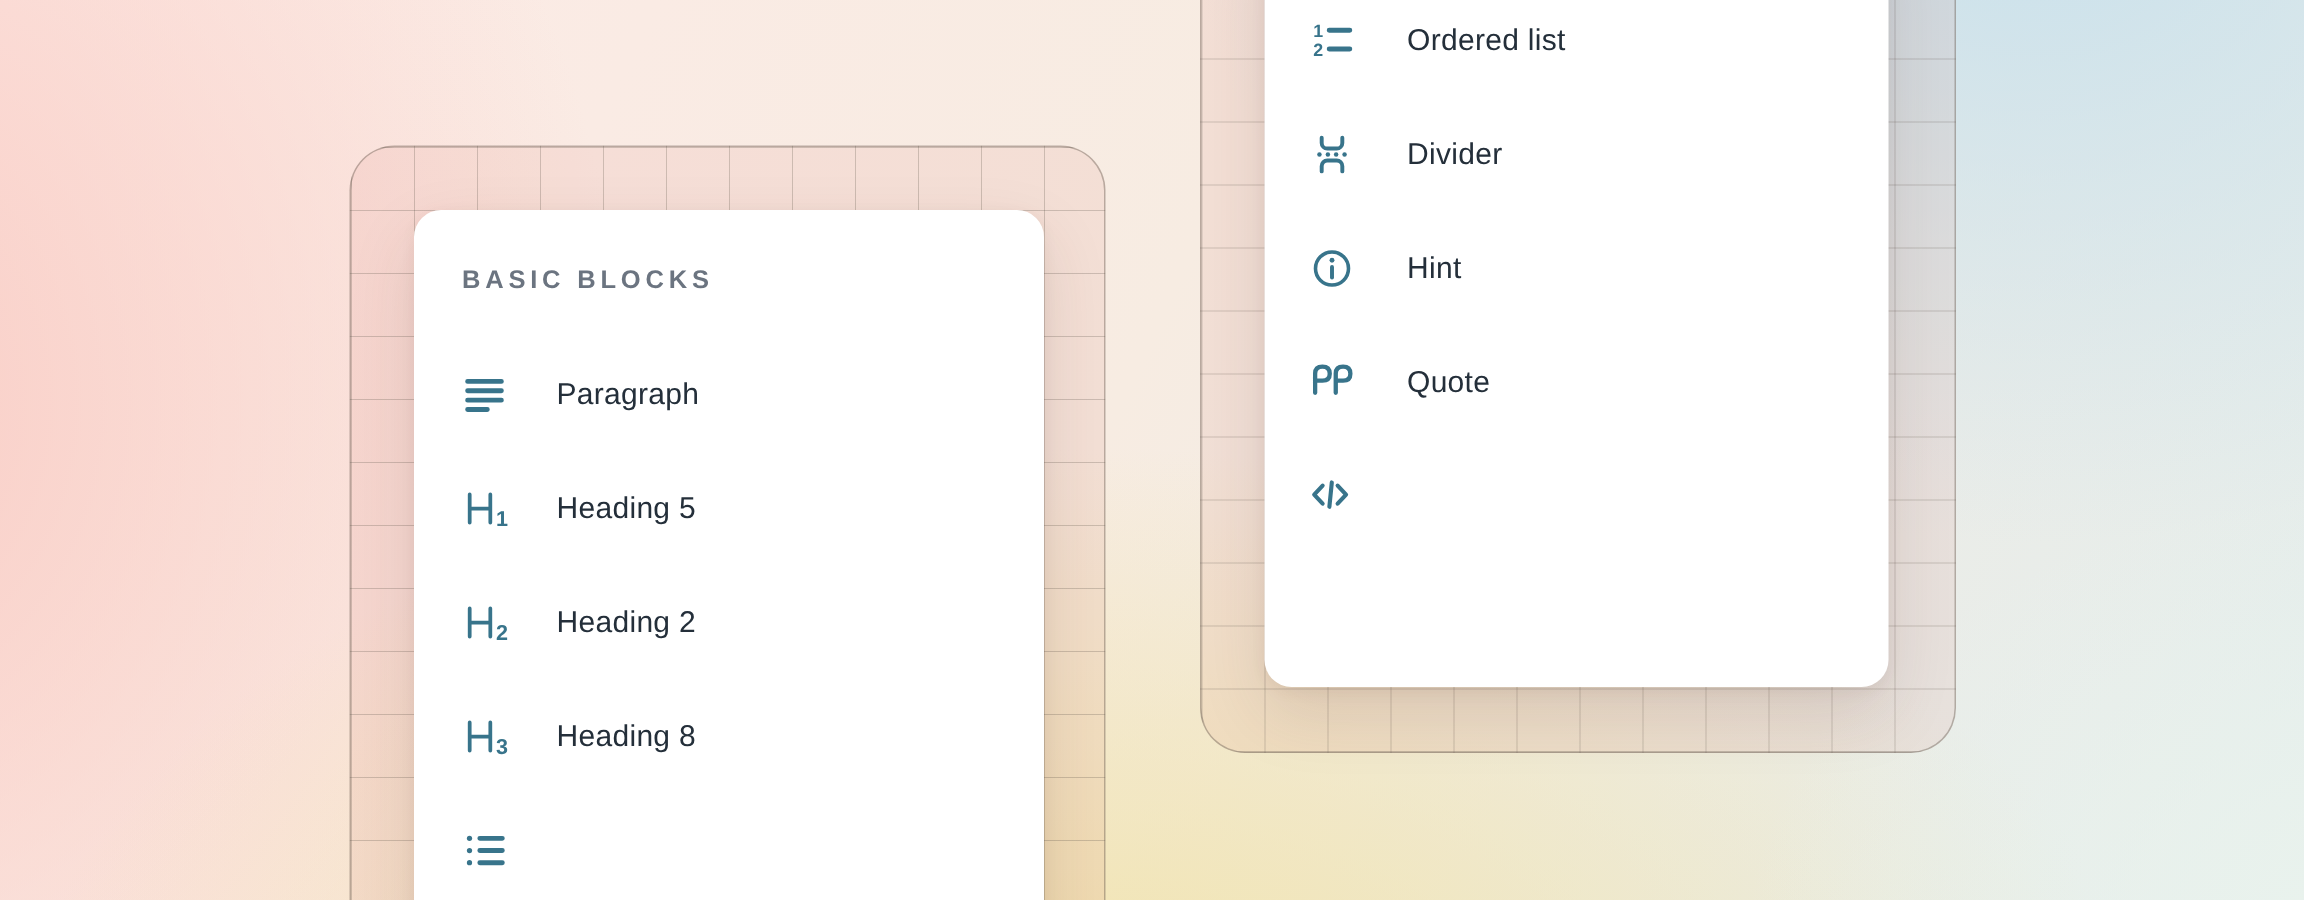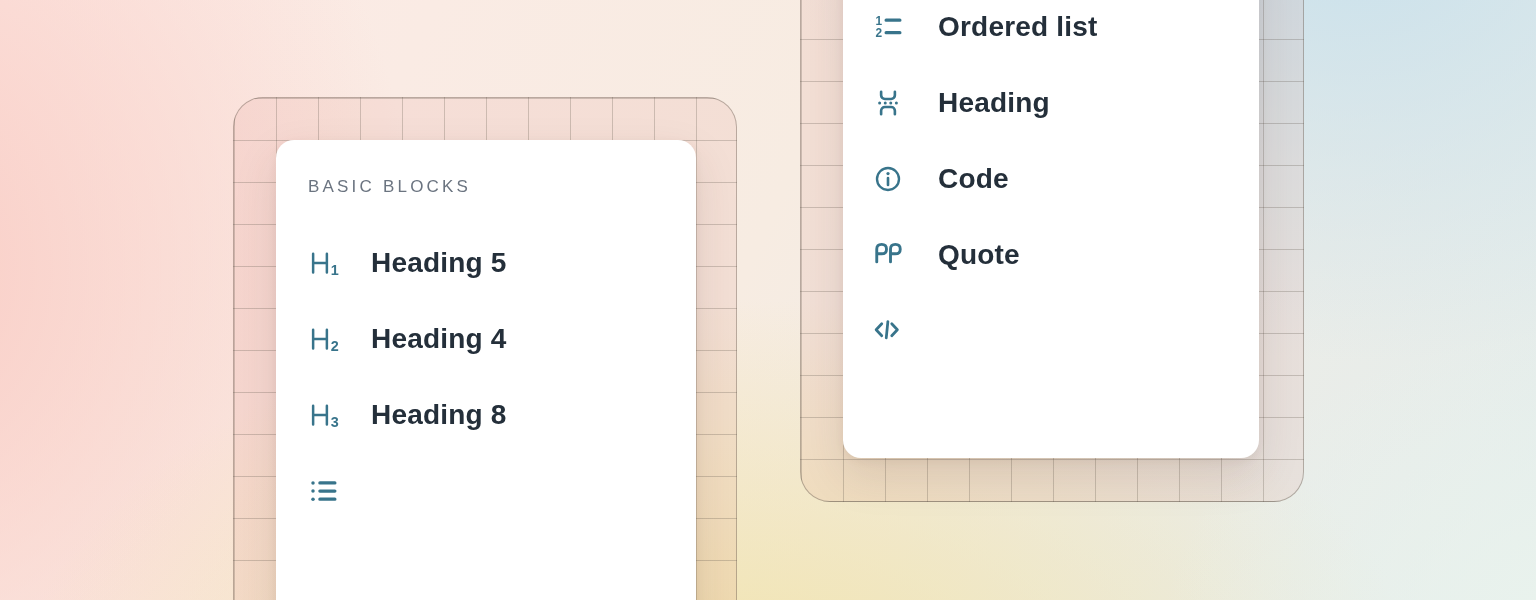--- a/index.html
+++ b/index.html
@@ -30,71 +30,79 @@
   #grid-panel-right{left:800px;top:-88px;width:504px;height:590px;}
   .menu-card{
     position:absolute;box-sizing:border-box;background:#ffffff;
     border-radius:18px;
     box-shadow:0 18px 44px rgba(80,50,40,0.13), 0 3px 10px rgba(80,50,40,0.06);
   }
   #menu-card-left{left:276px;top:140px;width:420px;height:560px;padding:0 32px;}
   #menu-card-right{left:843px;top:-62px;width:416px;height:520px;padding:0 30px;}
   .section-label{
     padding-top:37px;
-    font-size:17px;font-weight:400;letter-spacing:3.2px;
+    font-size:17px;font-weight:700;letter-spacing:3.2px;
     color:var(--label-color,#6b7480);
   }
   .menu-rows{display:block;}
   #menu-card-left .menu-rows{margin-top:28px;}
   #menu-card-right .menu-rows{padding-top:51px;}
   .menu-row{height:76px;display:flex;align-items:center;cursor:pointer;}
   .icon-cell{
     flex:0 0 63px;display:flex;align-items:center;
     color:var(--icon-color,#38748b);
   }
   #menu-card-right .icon-cell{flex:0 0 65px;}
   .icon-cell svg{display:block;}
   .menu-label{
-    font-size:28px;font-weight:700;letter-spacing:0.2px;
+    font-size:20px;font-weight:400;letter-spacing:0.2px;
     color:var(--item-text-color,#242f3a);
     white-space:nowrap;
   }
   .svg-digit{font-family:"Liberation Sans",sans-serif;font-weight:700;}
 </style>
 </head>
 <body>
 
 <div id="stage">
 
   <div id="grid-panel-left" class="grid-panel"></div>
   <div id="grid-panel-right" class="grid-panel"></div>
 
   <div id="menu-card-left" class="menu-card">
     <div class="section-label">BASIC BLOCKS</div>
     <div class="menu-rows">
 
+      <div class="menu-row">
+        <span class="icon-cell">
+          <svg width="30" height="30" viewBox="0 0 24 24" fill="none" stroke="currentColor" stroke-width="2.6" stroke-linecap="round">
+            <path d="M3 5h18M3 10h18M3 15h18M3 20h10.5"></path>
+          </svg>
+        </span>
+        <span class="menu-label">Paragraph</span>
+      </div>
 
       <div class="menu-row">
         <span class="icon-cell">
           <svg width="34" height="30" viewBox="0 0 27 24" fill="none" stroke="currentColor" stroke-width="2" stroke-linecap="round">
             <path d="M4 4.5v15M15 4.5v15M4 12h11"></path>
             <text class="svg-digit" x="18" y="21.5" font-size="11.5" fill="currentColor" stroke="none">1</text>
           </svg>
         </span>
         <span class="menu-label">Heading 5</span>
       </div>
 
       <div class="menu-row">
         <span class="icon-cell">
           <svg width="34" height="30" viewBox="0 0 27 24" fill="none" stroke="currentColor" stroke-width="2" stroke-linecap="round">
             <path d="M4 4.5v15M15 4.5v15M4 12h11"></path>
             <text class="svg-digit" x="18" y="21.5" font-size="11.5" fill="currentColor" stroke="none">2</text>
           </svg>
         </span>
-        <span class="menu-label">Heading 4</span>
+        <span class="menu-label">Heading 2</span>
       </div>
 
       <div class="menu-row">
         <span class="icon-cell">
           <svg width="34" height="30" viewBox="0 0 27 24" fill="none" stroke="currentColor" stroke-width="2" stroke-linecap="round">
             <path d="M4 4.5v15M15 4.5v15M4 12h11"></path>
             <text class="svg-digit" x="18" y="21.5" font-size="11.5" fill="currentColor" stroke="none">3</text>
           </svg>
         </span>
         <span class="menu-label">Heading 8</span>
@@ -133,32 +141,32 @@
         <span class="icon-cell">
           <svg width="30" height="30" viewBox="0 0 24 24" fill="none" stroke="currentColor" stroke-width="2.1" stroke-linecap="round">
             <path d="M6.5 3v2.8a3 3 0 0 0 3 3h5a3 3 0 0 0 3-3V3"></path>
             <path d="M6.5 21v-2.8a3 3 0 0 1 3-3h5a3 3 0 0 1 3 3V21"></path>
             <circle cx="5.3" cy="12" r="1.2" fill="currentColor" stroke="none"></circle>
             <circle cx="9.8" cy="12" r="1.2" fill="currentColor" stroke="none"></circle>
             <circle cx="14.2" cy="12" r="1.2" fill="currentColor" stroke="none"></circle>
             <circle cx="18.7" cy="12" r="1.2" fill="currentColor" stroke="none"></circle>
           </svg>
         </span>
-        <span class="menu-label">Heading</span>
+        <span class="menu-label">Divider</span>
       </div>
 
       <div class="menu-row">
         <span class="icon-cell">
           <svg width="30" height="30" viewBox="0 0 24 24" fill="none" stroke="currentColor" stroke-width="1.9" stroke-linecap="round">
             <circle cx="12" cy="12" r="8.8"></circle>
             <path d="M12 11.2v5.6" stroke-width="2.1"></path>
             <circle cx="12" cy="7.6" r="1.3" fill="currentColor" stroke="none"></circle>
           </svg>
         </span>
-        <span class="menu-label">Code</span>
+        <span class="menu-label">Hint</span>
       </div>
 
       <div class="menu-row">
         <span class="icon-cell">
           <svg width="30" height="30" viewBox="0 0 24 24" fill="none" stroke="currentColor" stroke-width="2.3" stroke-linecap="round" stroke-linejoin="round">
             <path d="M3 17.5V7.2Q3 3.5 6.9 3.5Q10.8 3.5 10.8 7.3Q10.8 11 6.9 11H3"></path>
             <path d="M14 17.5V7.2Q14 3.5 17.9 3.5Q21.8 3.5 21.8 7.3Q21.8 11 17.9 11H14"></path>
           </svg>
         </span>
         <span class="menu-label">Quote</span>

